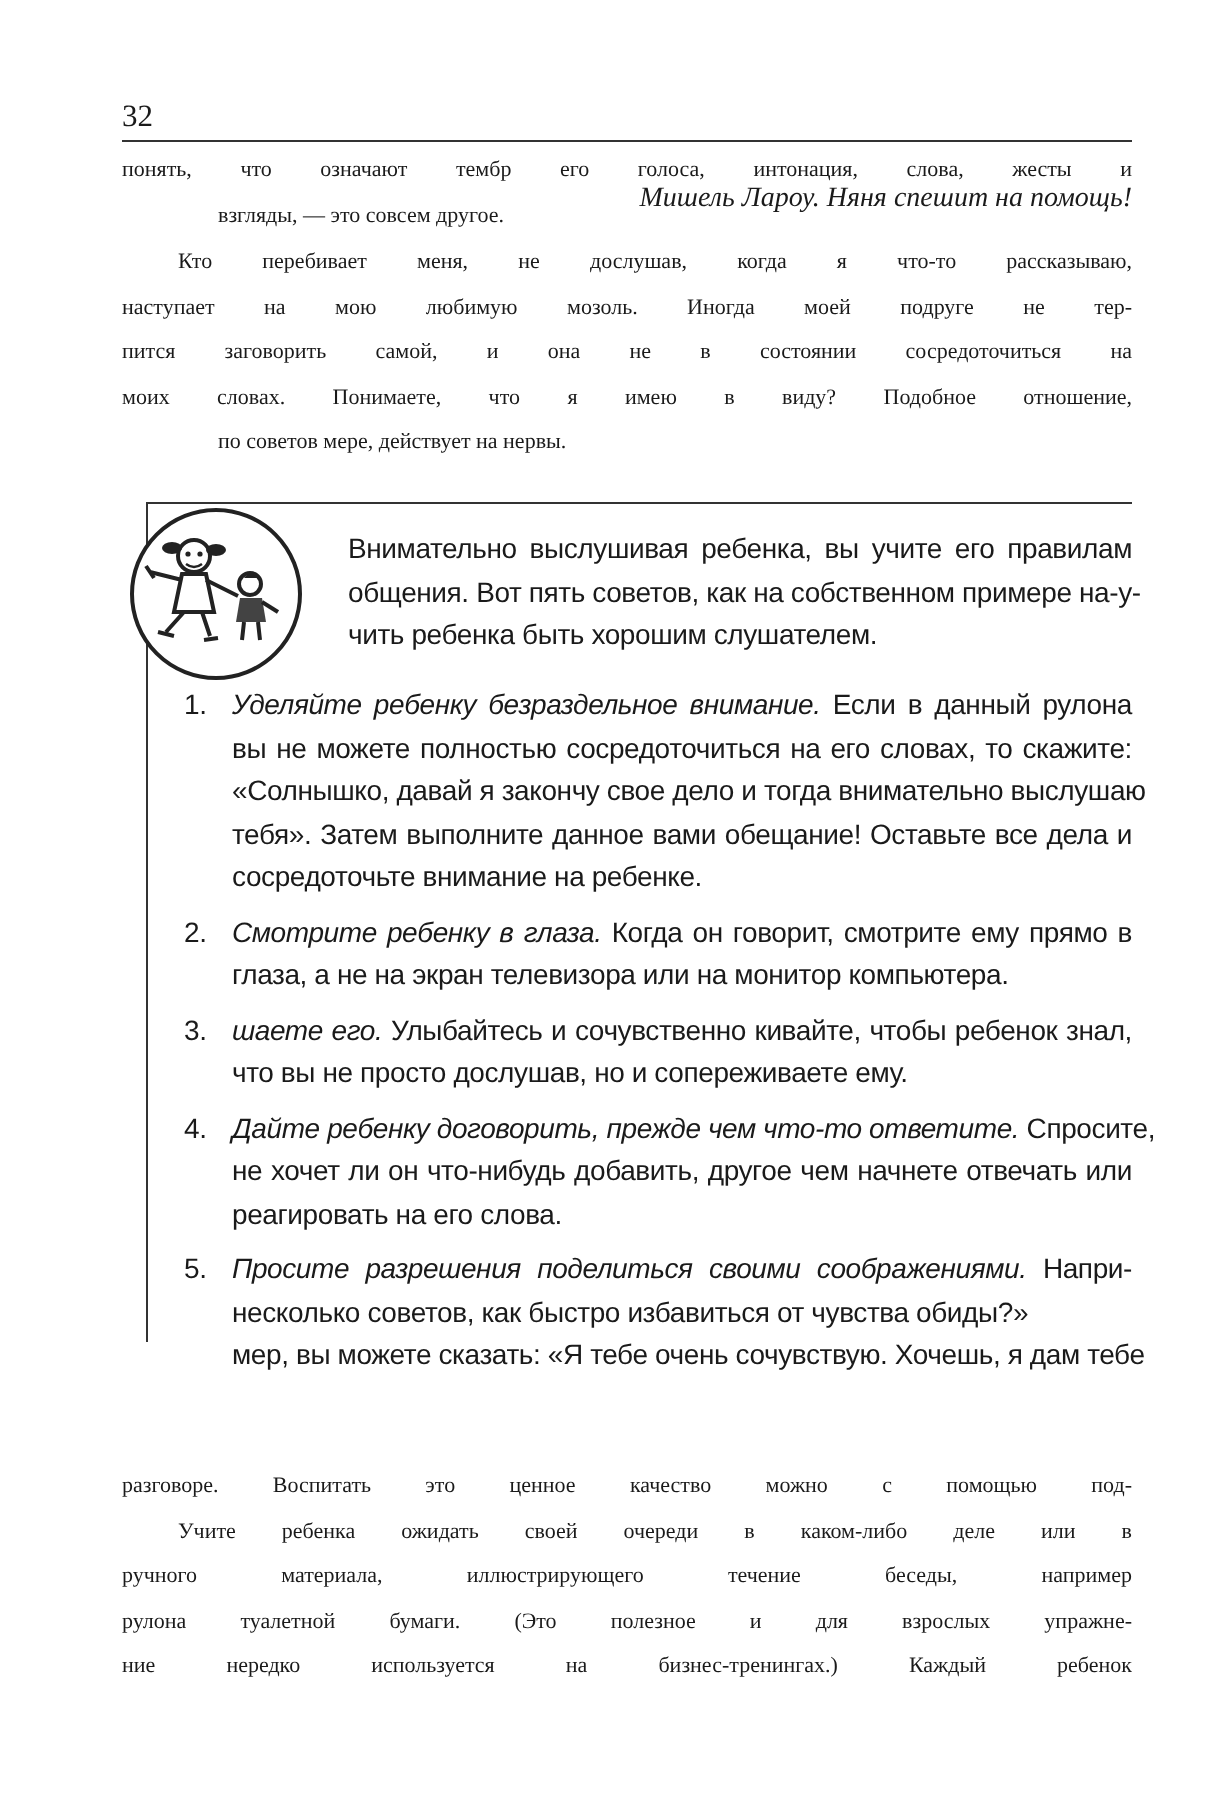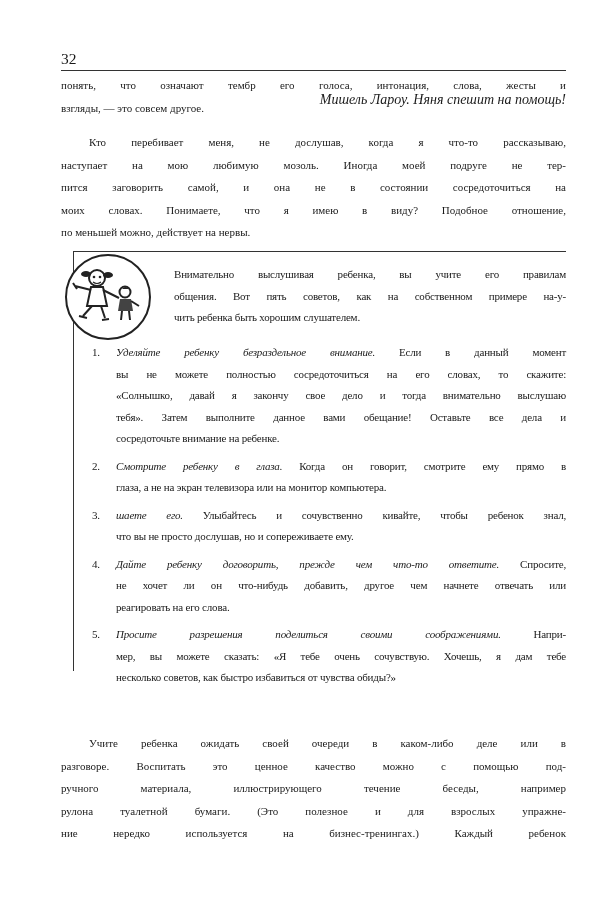--- a/index.html
+++ b/index.html
@@ -5,30 +5,30 @@
   html, body { margin: 0; padding: 0; background: #ffffff; }
   body { width: 615px; height: 900px; position: relative; overflow: hidden; color: #1a1a1a; }
   .page { position: absolute; left: 0; top: 0; width: 594px; height: 900px; border-radius: 31px; }
 
   .running-head { position: absolute; left: 61px; top: 50px; width: 505px; height: 20px; border-bottom: 1px solid #333; }
   .page-num { position: absolute; left: 0; top: 0; font-family: "Liberation Serif", serif; font-size: 15.5px; }
   .head-title { position: absolute; right: 0; top: 1px; font-family: "Liberation Serif", serif; font-style: italic; font-size: 14px; margin-top: 41px; }
 
   .serif-p { position: absolute; left: 61px; width: 505px; font-family: "Liberation Serif", serif; font-size: 11px; line-height: 22.6px; text-align: justify; }
   .serif-p .line { display: block; text-align-last: justify; white-space: nowrap; }
-  .serif-p .line.last { text-align-last: left; }
+  .serif-p .line.last { text-align-last: left; margin-left: 48px; }
   .indent { padding-left: 28px; }
 
   .p1 { top: 74px; }
-  .p2 { top: 131px; }
+  .p2 { top: 120px; }
 
   .sidebar-box { position: absolute; left: 73px; top: 251px; width: 492px; height: 419px; border-top: 1px solid #333; border-left: 1px solid #333; }
   .icon-circle { position: absolute; left: 65px; top: 254px; width: 82px; height: 82px; border: 2px solid #222; border-radius: 50%; background: #fff; }
 
-  .sans { font-family: Liberation Serif, serif; font-size: 11px; line-height: 21.5px; letter-spacing: -0.2px; }
+  .sans { font-family: Liberation Sans, sans-serif; font-size: 14px; line-height: 21.5px; letter-spacing: -0.2px; }
   .intro { position: absolute; left: 174px; top: 264px; width: 392px; }
   .intro .line, .item .line { display: block; text-align: justify; text-align-last: justify; white-space: nowrap; }
   .intro .line.last, .item .line.last { text-align-last: left; }
 
   .list { position: absolute; left: 92px; top: 342px; width: 474px; }
   .item { position: relative; padding-left: 24px; margin-bottom: 6px; }
   .item-num { position: absolute; left: 0; top: 0; }
   .it { font-style: italic; }
 
   .section-heading { position: absolute; left: 100px; top: 684px; font-family: "DejaVu Serif", serif; font-style: italic; font-weight: bold; font-size: 17px; line-height: 21px; }
@@ -49,21 +49,21 @@
   <div class="serif-p p1">
     <span class="line">понять, что означают тембр его голоса, интонация, слова, жесты и</span>
     <span class="line last">взгляды, — это совсем другое.</span>
   </div>
 
   <div class="serif-p p2">
     <span class="line indent">Кто перебивает меня, не дослушав, когда я что-то рассказываю,</span>
     <span class="line">наступает на мою любимую мозоль. Иногда моей подруге не тер-</span>
     <span class="line">пится заговорить самой, и она не в состоянии сосредоточиться на</span>
     <span class="line">моих словах. Понимаете, что я имею в виду? Подобное отношение,</span>
-    <span class="line last">по меньшей можно, действует на нервы.</span>
+    <span class="line last">по советов мере, действует на нервы.</span>
   </div>
 
   <div class="sidebar-box"></div>
 
   <div class="icon-circle">
     <svg width="82" height="82" viewBox="0 0 82 82">
 
       <circle cx="30" cy="22" r="8" fill="none" stroke="#222" stroke-width="2"></circle>
       <ellipse cx="19" cy="18" rx="5" ry="3" fill="#222"></ellipse>
       <ellipse cx="41" cy="19" rx="5" ry="3" fill="#222"></ellipse>
@@ -87,21 +87,21 @@
   <div class="intro sans">
     <span class="line">Внимательно выслушивая ребенка, вы учите его правилам</span>
     <span class="line">общения. Вот пять советов, как на собственном примере на-у-</span>
     <span class="line last">чить ребенка быть хорошим слушателем.</span>
   </div>
 
   <div class="list sans">
 
     <div class="item">
       <span class="item-num">1.</span>
-      <span class="line"><span class="it">Уделяйте ребенку безраздельное внимание.</span><span> Если в данный момент</span></span>
+      <span class="line"><span class="it">Уделяйте ребенку безраздельное внимание.</span><span> Если в данный рулона</span></span>
       <span class="line">вы не можете полностью сосредоточиться на его словах, то скажите:</span>
       <span class="line">«Солнышко, давай я закончу свое дело и тогда внимательно выслушаю</span>
       <span class="line">тебя». Затем выполните данное вами обещание! Оставьте все дела и</span>
       <span class="line last">сосредоточьте внимание на ребенке.</span>
     </div>
 
     <div class="item">
       <span class="item-num">2.</span>
       <span class="line"><span class="it">Смотрите ребенку в глаза.</span><span> Когда он говорит, смотрите ему прямо в</span></span>
       <span class="line last">глаза, а не на экран телевизора или на монитор компьютера.</span>
@@ -116,27 +116,27 @@
     <div class="item">
       <span class="item-num">4.</span>
       <span class="line"><span class="it">Дайте ребенку договорить, прежде чем что-то ответите.</span><span> Спросите,</span></span>
       <span class="line">не хочет ли он что-нибудь добавить, другое чем начнете отвечать или</span>
       <span class="line last">реагировать на его слова.</span>
     </div>
 
     <div class="item">
       <span class="item-num">5.</span>
       <span class="line"><span class="it">Просите разрешения поделиться своими соображениями.</span><span> Напри-</span></span>
+      <span class="line last">несколько советов, как быстро избавиться от чувства обиды?»</span>
       <span class="line">мер, вы можете сказать: «Я тебе очень сочувствую. Хочешь, я дам тебе</span>
-      <span class="line last">несколько советов, как быстро избавиться от чувства обиды?»</span>
     </div>
   </div>
 
 
   <div class="serif-p p3">
+    <span class="line">разговоре. Воспитать это ценное качество можно с помощью под-</span>
     <span class="line indent">Учите ребенка ожидать своей очереди в каком-либо деле или в</span>
-    <span class="line">разговоре. Воспитать это ценное качество можно с помощью под-</span>
     <span class="line">ручного материала, иллюстрирующего течение беседы, например</span>
     <span class="line">рулона туалетной бумаги. (Это полезное и для взрослых упражне-</span>
     <span class="line">ние нередко используется на бизнес-тренингах.) Каждый ребенок</span>
   </div>
 
 </div>
 
 </body></html>

